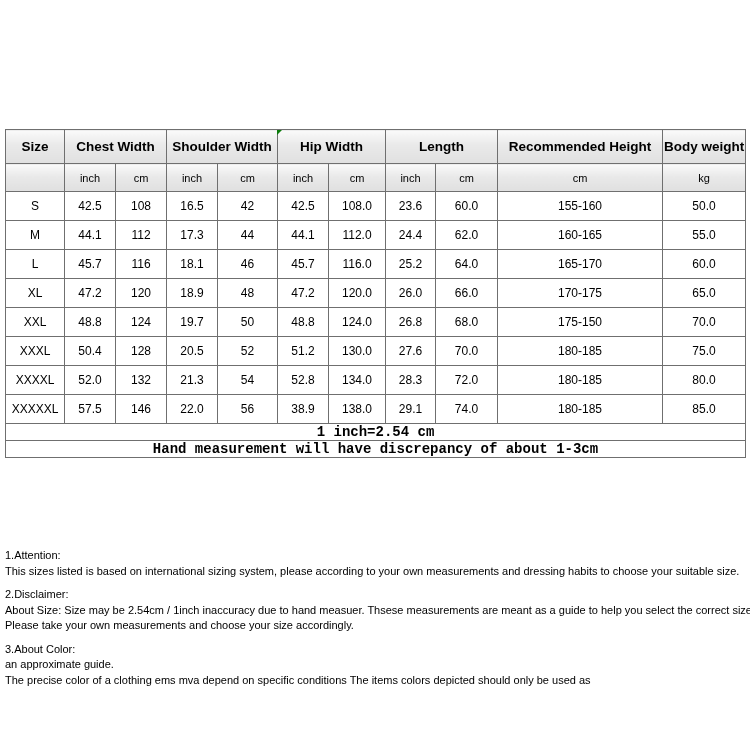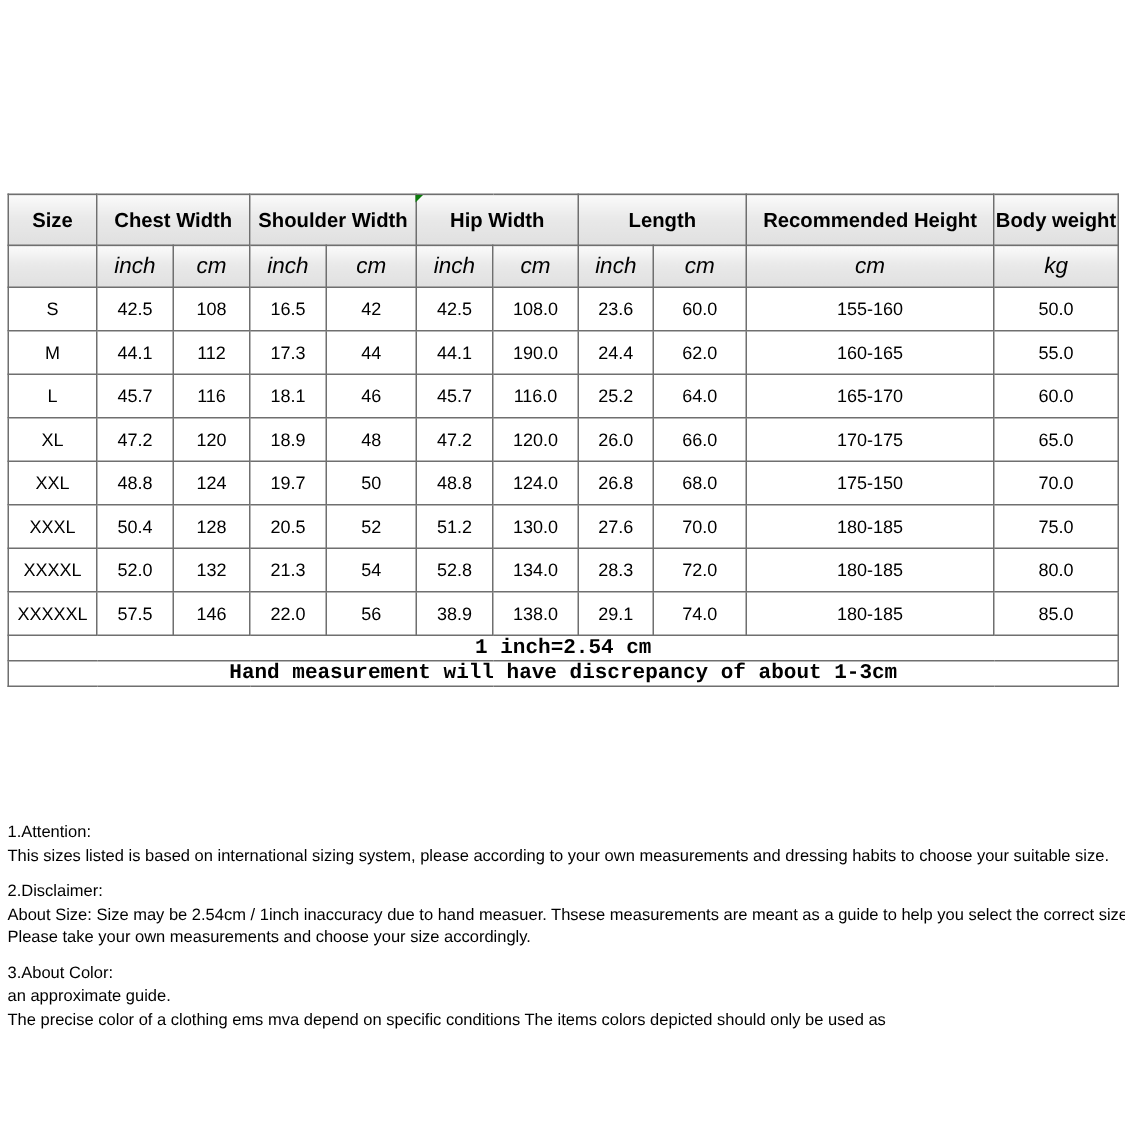--- a/index.html
+++ b/index.html
@@ -35,23 +35,22 @@
   .size-table thead th {
     background: linear-gradient(180deg, #fafafa 0%, #e9e9e9 45%, #e0e0e0 100%);
   }
   .hdr-top th {
     height: 33px;
     font-size: 13.5px;
     font-weight: bold;
   }
   .hdr-sub th {
     height: 27px;
-    font-size: 15px;
+    font-size: 11px;
     font-weight: normal;
-    font-style: italic;
   }
   .size-table tbody td {
     height: 28px;
     font-size: 12px;
     background: #ffffff;
   }
   .size-table .foot-row td {
     font-family: "Liberation Mono", "DejaVu Sans Mono", monospace;
     font-weight: bold;
     font-size: 14px;
@@ -135,21 +134,21 @@
         <td>155-160</td>
         <td>50.0</td>
       </tr>
       <tr>
         <td>M</td>
         <td>44.1</td>
         <td>112</td>
         <td>17.3</td>
         <td>44</td>
         <td>44.1</td>
-        <td>190.0</td>
+        <td>112.0</td>
         <td>24.4</td>
         <td>62.0</td>
         <td>160-165</td>
         <td>55.0</td>
       </tr>
       <tr>
         <td>L</td>
         <td>45.7</td>
         <td>116</td>
         <td>18.1</td>

